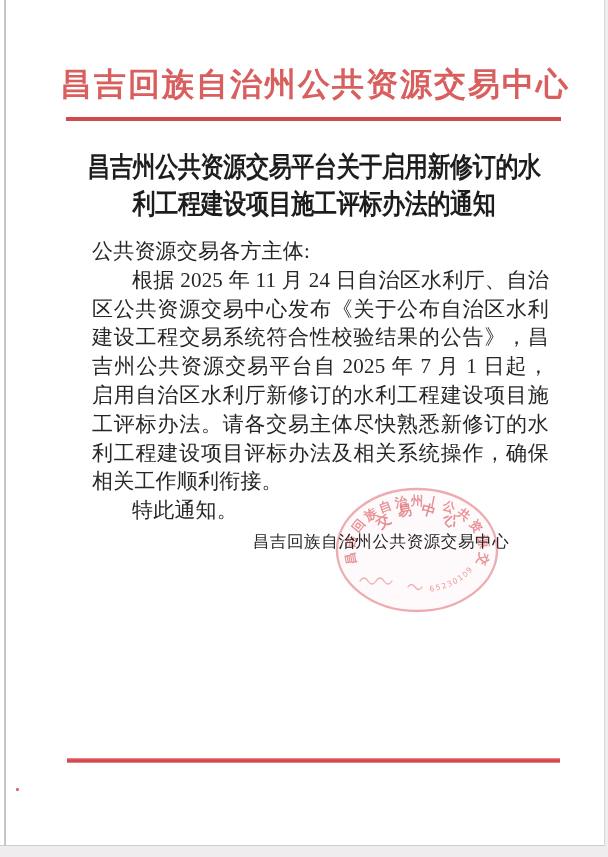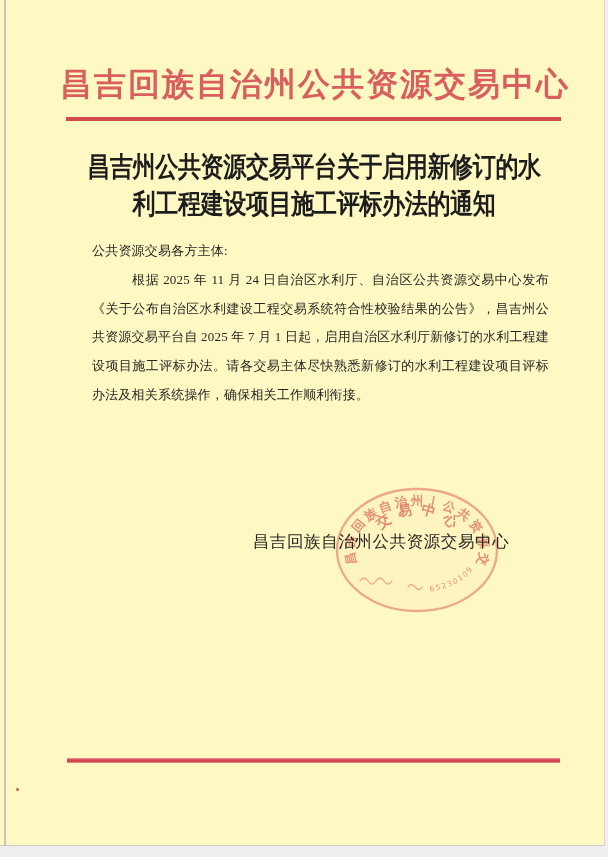--- a/index.html
+++ b/index.html
@@ -11,21 +11,21 @@
   *{margin:0;padding:0;box-sizing:border-box;}
   html,body{width:608px;height:857px;}
   body{
     background:#efeded;
     font-family:"Liberation Serif","DejaVu Serif",serif;
     position:relative;
     overflow:hidden;
   }
   .page{
     position:absolute;left:0;top:0;width:605px;height:846px;
-    background:#fef9c3;
+    background:#ffffff;
     border-bottom:1.5px solid #cfcccc;
     border-right:1px solid #d8d5d5;
   }
   .left-edge{
     position:absolute;left:4px;top:0;width:1.5px;height:846px;
     background:#c9c6c6;
   }
   .org-header{
     position:absolute;top:63px;left:35px;width:560px;
     text-align:center;
@@ -44,21 +44,21 @@
     position:absolute;top:148px;left:34px;width:560px;
     font-size:27.5px;font-weight:bold;line-height:37px;
     letter-spacing:-0.5px;
     color:#1d1d1d;
     text-align:center;
     transform:scaleX(0.84);
     transform-origin:center top;
   }
   .body-text{
     position:absolute;top:237px;left:92px;width:457px;
-    font-size:13px;line-height:28.8px;
+    font-size:21px;line-height:28.8px;
     color:var(--text-black);
     letter-spacing:0.2px;
     text-align:justify;
   }
   .body-text p.para{text-indent:40px;}
   .signature{
     position:absolute;top:526px;left:250px;width:262px;
     text-align:center;
     font-size:16.5px;line-height:31px;
     color:var(--text-black);
@@ -113,20 +113,21 @@
   <div class="org-header">昌吉回族自治州公共资源交易中心</div>
 
   <div class="header-rule"></div>
 
   <h1 class="doc-title">昌吉州公共资源交易平台关于启用新修订的水利工程建设项目施工评标办法的通知</h1>
 
   <div class="body-text">
     <p class="salutation">公共资源交易各方主体:</p>
     <div id="paragraphs">
         <p class="para">根据 2025 年 11 月 24 日自治区水利厅、自治区公共资源交易中心发布《关于公布自治区水利建设工程交易系统符合性校验结果的公告》，昌吉州公共资源交易平台自 2025 年 7 月 1 日起，启用自治区水利厅新修订的水利工程建设项目施工评标办法。请各交易主体尽快熟悉新修订的水利工程建设项目评标办法及相关系统操作，确保相关工作顺利衔接。</p>
+        <p class="para">特此通知。</p>
       </div>
   </div>
 
   <div class="signature">
     <div>昌吉回族自治州公共资源交易中心</div>
   </div>
 
   <svg class="seal" width="174" height="132" viewBox="0 0 174 132">
     <ellipse class="seal-border" cx="87" cy="66" rx="80" ry="61"></ellipse>
     <defs>

